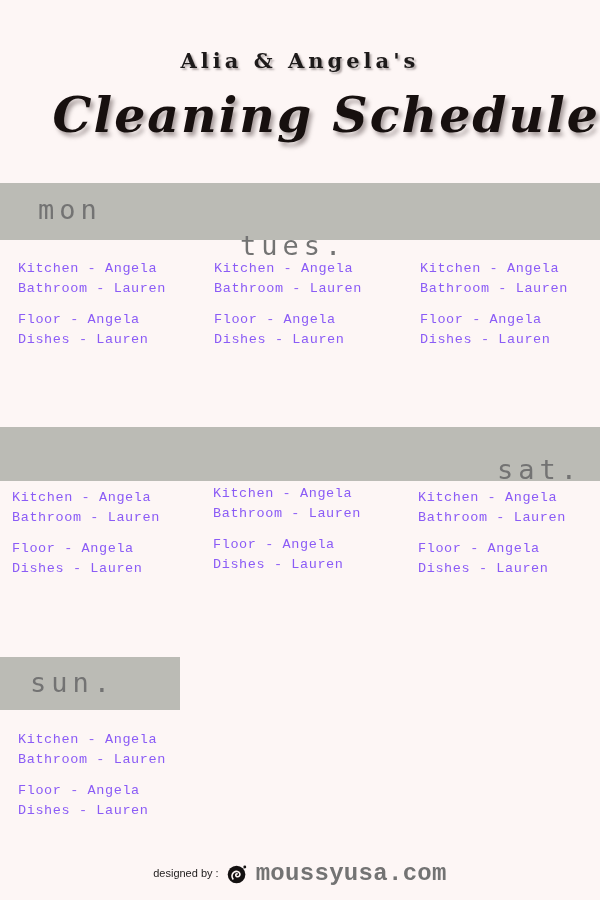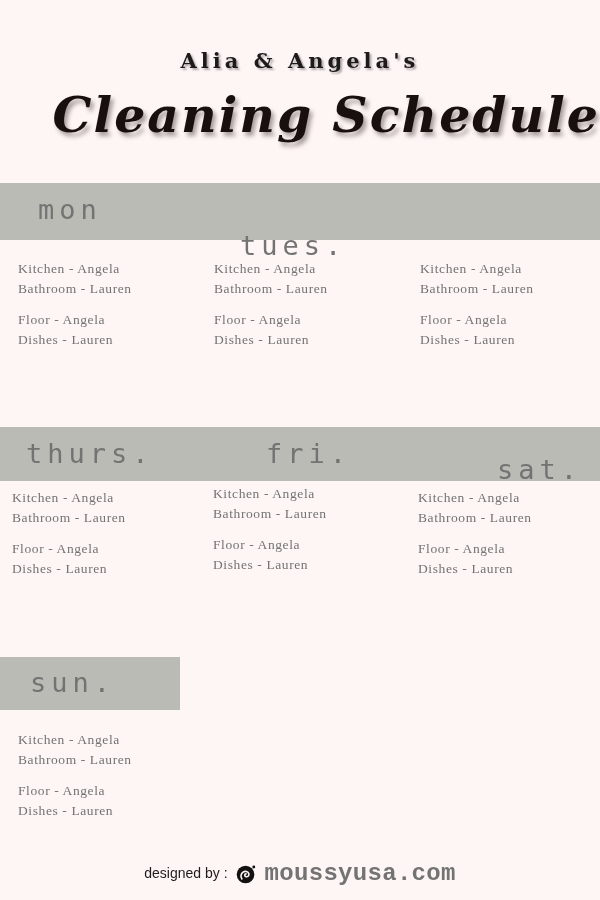--- a/index.html
+++ b/index.html
@@ -90,24 +90,24 @@
   
   .dh-thurs { top: 440px; left: 26px; }
   .dh-fri   { top: 440px; left: 266px; }
   .dh-sat   { top: 456px; left: 497px; }
   
   .dh-sun   { top: 669px; left: 30px; }
 
   
   .tasks {
     position: absolute;
-    font-family: Liberation Serif, serif;
+    font-family: Liberation Mono, monospace;
     font-size: 13.5px;
     letter-spacing: 0.6px;
-    color: #737373;
+    color: #8b5cf6;
     line-height: 20px;
     white-space: nowrap;
   }
   .tasks .gap { height: 11px; }
   .tasks div { white-space: nowrap; }
 
   
   .tk-mon   { top: 259px; left: 18px; }
   .tk-tues  { top: 259px; left: 214px; }
   .tk-wed   { top: 259px; left: 420px; }
@@ -124,21 +124,21 @@
     top: 856px;
     left: 0;
     width: 600px;
     height: 34px;
     display: flex;
     align-items: center;
     justify-content: center;
   }
   .designed-by {
     font-family: "Liberation Sans", sans-serif;
-    font-size: 14px;
+    font-size: 11px;
     color: #1f1c1c;
     margin-right: 7px;
     white-space: nowrap;
   }
   .brand-logo {
     width: 23px;
     height: 23px;
     margin-right: 7px;
     flex: 0 0 auto;
     display: block;
@@ -186,22 +186,20 @@
   <div class="tasks tk-wed">
     <div>Kitchen - Angela</div>
     <div>Bathroom - Lauren</div>
     <div class="gap"></div>
     <div>Floor - Angela</div>
     <div>Dishes - Lauren</div>
   </div>
 
   <div class="band band-full band-2"></div>
 
-  <div class="day-head dh-thurs">thurs.</div>
-  <div class="day-head dh-fri">fri.</div>
   <div class="day-head dh-sat">sat.</div>
 
   <div class="tasks tk-thurs">
     <div>Kitchen - Angela</div>
     <div>Bathroom - Lauren</div>
     <div class="gap"></div>
     <div>Floor - Angela</div>
     <div>Dishes - Lauren</div>
   </div>
 

